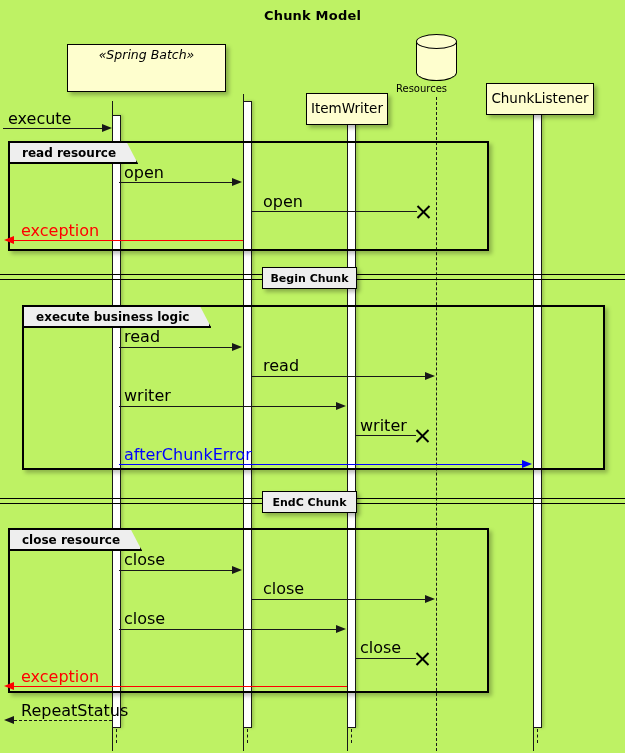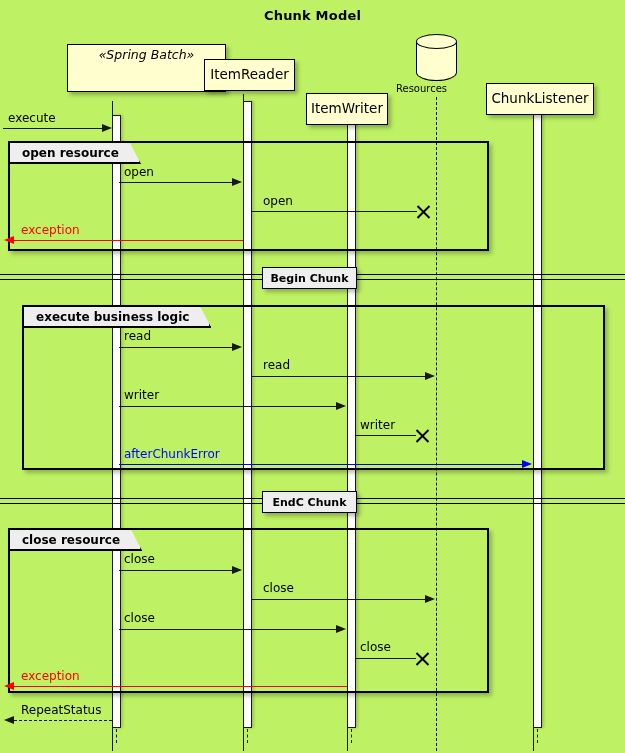--- a/index.html
+++ b/index.html
@@ -147,21 +147,21 @@
   
   .msg-line {
     height: 0;
     border-top: 1.2px solid #181818;
   }
   .msg-line.dashed { border-top: 1.2px dashed #181818; }
   .msg-line.red    { border-top: 1.2px solid #FF0000; }
   .msg-line.blue   { border-top: 1.2px solid #0000FF; }
 
   .msg-label {
-    font-size: 12px;
+    font-size: 16px;
     color: #000000;
     white-space: nowrap;
     line-height: 13px;
   }
   .msg-label.red  { color: #FF0000; }
   .msg-label.blue { color: #0000FF; }
 
   .arrowhead { width: 0; height: 0; }
   .arrowhead.right {
     border-top: 4.5px solid transparent;
@@ -201,44 +201,41 @@
 
   <div class="abs activation" style="left:112px; top:115px; height:613px;"></div>
   <div class="abs activation" style="left:243px; top:101px; height:627px;"></div>
   <div class="abs activation" style="left:347px; top:101px; height:627px;"></div>
   <div class="abs activation" style="left:533px; top:101px; height:627px;"></div>
 
   <div class="abs participant" style="left:33px; top:44px; width:159px; height:48px;margin-left:34px;">
     <span class="stereo">«Spring Batch»</span>
   </div>
 
-  <div class="abs participant single" style="left:204px; top:59px; width:91px; height:32px;">
-    <span class="pname">ItemReader</span>
-  </div>
 
   <div class="abs participant single" style="left:306px; top:59px; width:82px; height:32px;margin-top:34px;">
     <span class="pname">ItemWriter</span>
   </div>
 
   <div class="abs" style="left:414px; top:33px; width:45px; height:62px;">
     <div class="abs db-body" style="left:2px; top:8px; width:41px; height:40px;"></div>
     <div class="abs db-top" style="left:2px; top:1px; width:41px; height:15px;"></div>
     <div class="abs db-label" style="left:-18px; top:50px; width:81px;">Resources</div>
   </div>
 
   <div class="abs participant single" style="left:486px; top:59px; width:108px; height:32px;margin-top:24px;">
     <span class="pname">ChunkListener</span>
   </div>
 
   <div class="abs msg-label" style="left:8px; top:112px;">execute</div>
   <div class="abs msg-line" style="left:3px; top:128px; width:100px;"></div>
   <div class="abs arrowhead right" style="left:102px; top:123.5px;"></div>
 
   <div class="abs group" style="left:8px; top:141px; width:481px; height:110px;"></div>
-  <div class="abs group-tab" style="left:10px; top:143px;">open resource</div>
+  <div class="abs group-tab" style="left:10px; top:143px;">read resource</div>
 
   <div class="abs msg-label" style="left:124px; top:166px;">open</div>
   <div class="abs msg-line" style="left:119px; top:182px; width:114px;"></div>
   <div class="abs arrowhead right" style="left:232px; top:177.5px;"></div>
 
   <div class="abs msg-label" style="left:263px; top:195px;">open</div>
   <div class="abs msg-line" style="left:251px; top:211px; width:166px;"></div>
   <div class="abs xmark" style="left:415px; top:203px; width:17px; height:17px;">
     <span style="top:8px; transform:rotate(45deg);"></span>
     <span style="top:8px; transform:rotate(-45deg);"></span>

